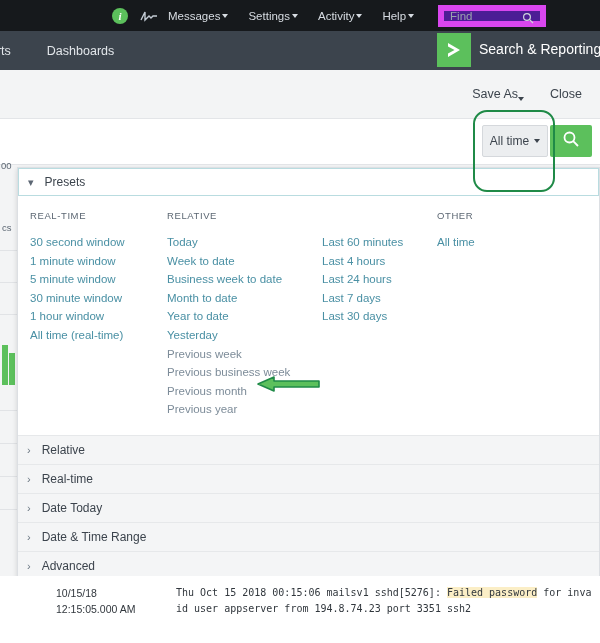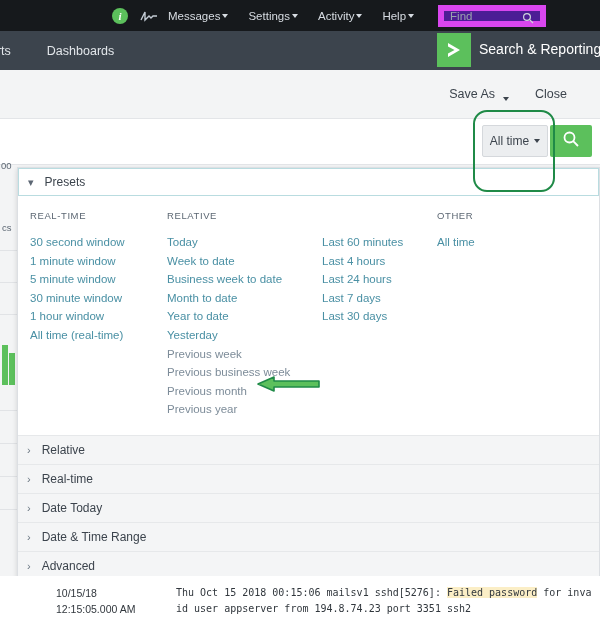--- a/index.html
+++ b/index.html
@@ -71,28 +71,28 @@
   .page {
     position: absolute; left: 0; top: 70px; width: 600px; height: 573px;
     background: #f3f4f5;
   }
   .actions-row {
     position: absolute; left: 0; top: 70px; width: 600px; height: 48px;
     background: #f3f4f5;
     display: flex; align-items: center; justify-content: flex-end;
   }
   .action-link {
-    color: #3c444d; font-size: 12.5px; display: flex; align-items: flex-end; gap: 8px;
+    color: #3c444d; font-size: 12.5px; display: flex; align-items: flex-end; gap: 0;
   }
   .action-link .caret-dk {
     width: 0; height: 0; border-left: 3.5px solid transparent;
     border-right: 3.5px solid transparent; border-top: 4px solid #3c444d;
   }
   .save-as { margin-right: 26px; }
-  .close-btn { margin-right: 33px; }
+  .close-btn { margin-right: 18px; }
 
   
   .searchrow {
     position: absolute; left: 0; top: 118px; width: 600px; height: 47px;
     background: #ffffff; border-top: 1px solid #e3e5e8;
     border-bottom: 1px solid #e3e5e8;
   }
   .timepicker {
     position: absolute; right: 52px; top: 125px;
     width: 66px; height: 32px; background: #eceef0;

